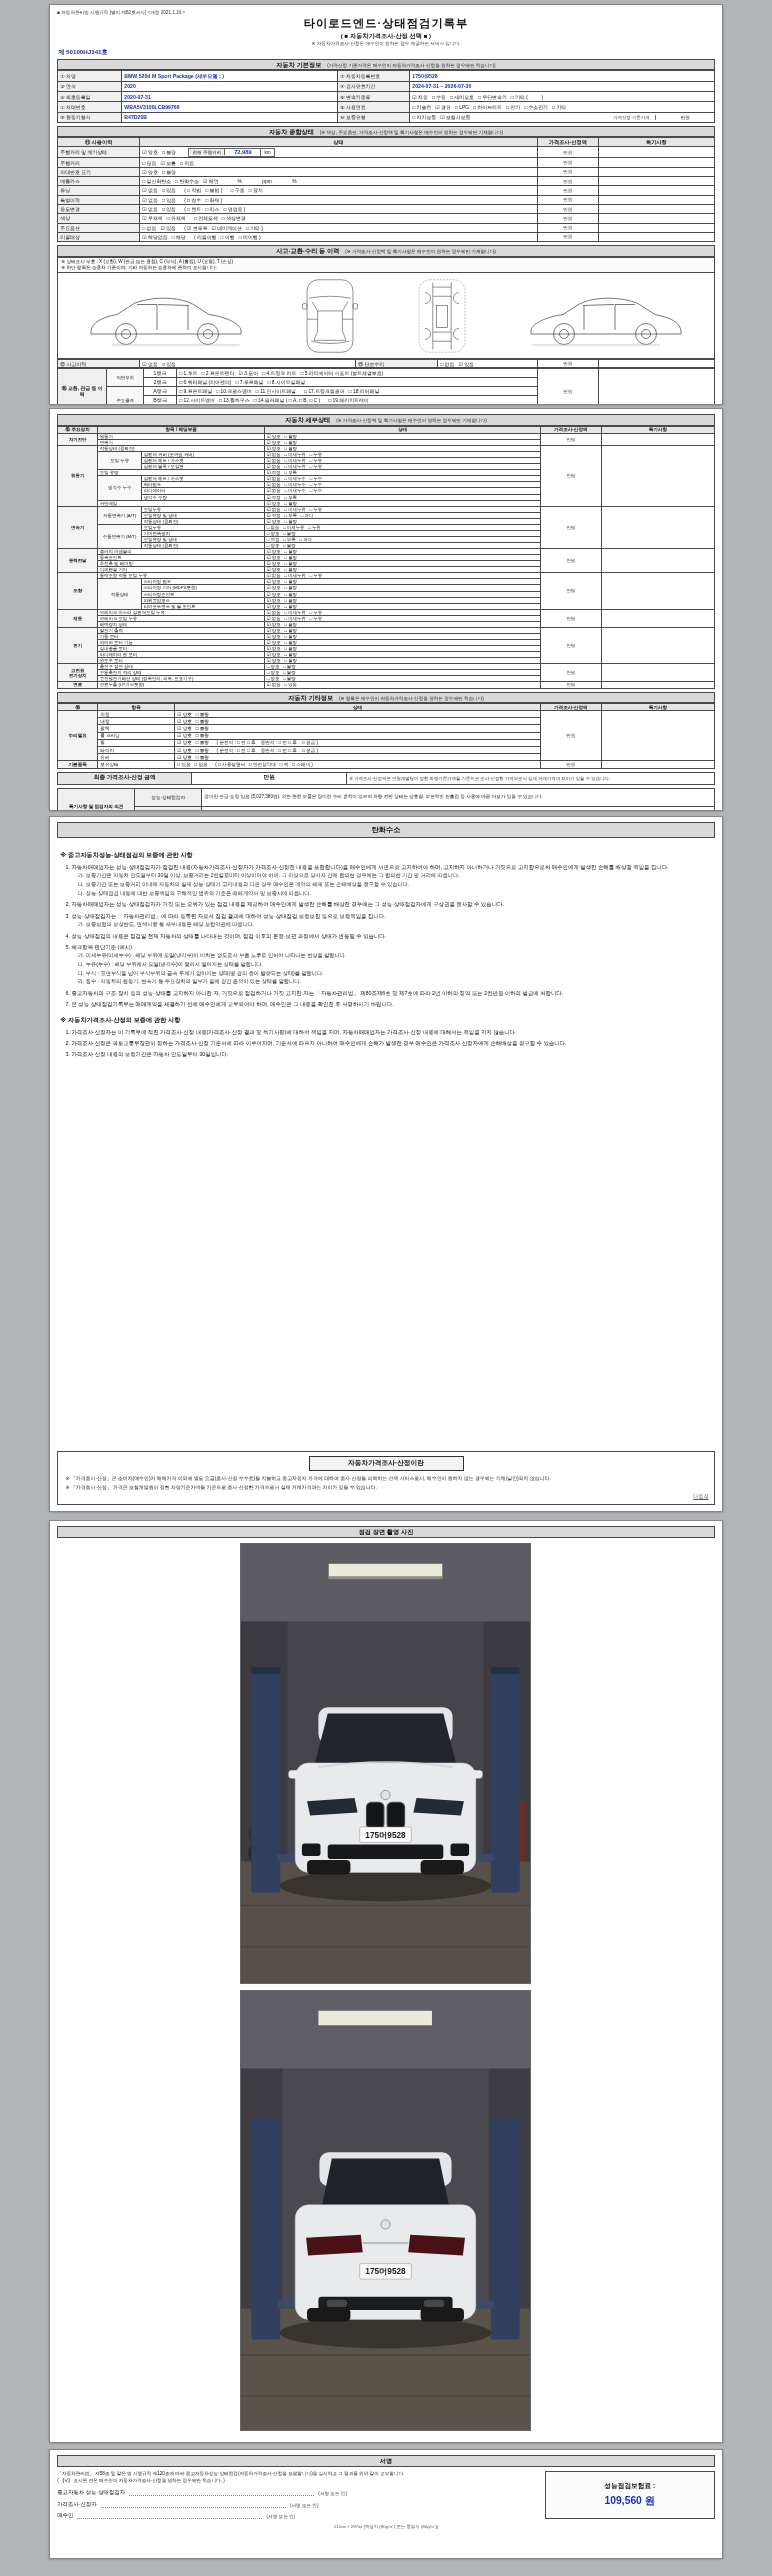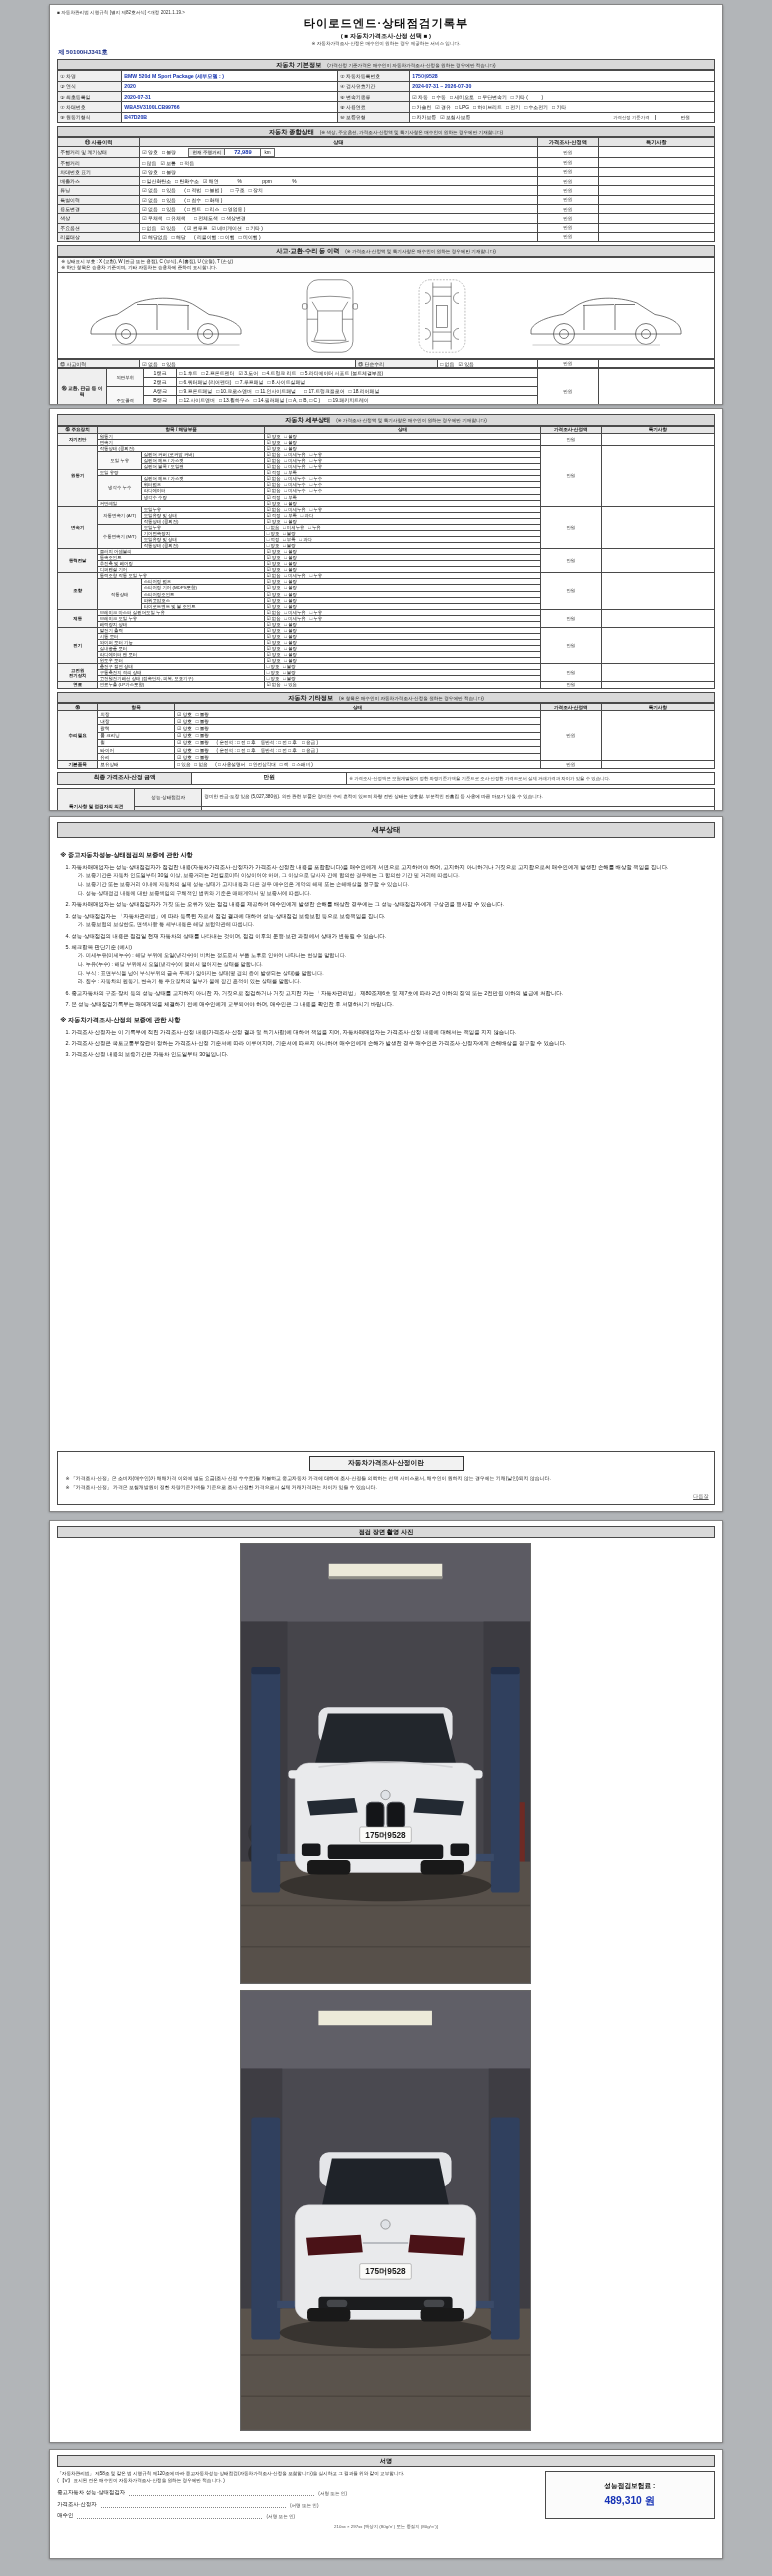--- a/index.html
+++ b/index.html
@@ -684,21 +684,21 @@
       <tr>
         <td class="lbl c">가격조사·산정자</td>
         <td class="remark-text"></td>
       </tr>
     </tbody>
       </table>
 
   </div>
 
   <div class="panel" id="panel3">
-    <div class="notes-title">세부상태</div>
+    <div class="notes-title">탄화수소</div>
     <div id="notes-body">
         <div class="note-heading">※ 중고자동차성능·상태점검의 보증에 관한 사항</div>
         <div class="note-item">1. 자동차매매업자는 성능·상태점검자가 점검한 내용(자동차가격조사·산정자가 가격조사·산정한 내용을 포함합니다)을 매수인에게 서면으로 고지하여야 하며, 고지하지 아니하거나 거짓으로 고지함으로써 매수인에게 발생한 손해를 배상할 책임을 집니다.</div>
         <div class="note-sub">가. 보증기간은 자동차 인도일부터 30일 이상, 보증거리는 2천킬로미터 이상이어야 하며, 그 이상으로 당사자 간에 합의한 경우에는 그 합의한 기간 및 거리에 따릅니다.</div>
         <div class="note-sub">나. 보증기간 또는 보증거리 이내에 자동차의 실제 성능·상태가 고지내용과 다른 경우 매수인은 계약의 해제 또는 손해배상을 청구할 수 있습니다.</div>
         <div class="note-sub">다. 성능·상태점검 내용에 대한 보증책임의 구체적인 범위와 기준은 매매계약서 및 보증서에 따릅니다.</div>
         <div class="note-item">2. 자동차매매업자는 성능·상태점검자가 거짓 또는 오류가 있는 점검 내용을 제공하여 매수인에게 발생한 손해를 배상한 경우에는 그 성능·상태점검자에게 구상권을 행사할 수 있습니다.</div>
         <div class="note-item">3. 성능·상태점검자는 「자동차관리법」에 따라 등록된 자로서 점검 결과에 대하여 성능·상태점검 보증보험 등으로 보증책임을 집니다.</div>
         <div class="note-sub">가. 보증보험의 보상한도, 면책사항 등 세부내용은 해당 보험약관에 따릅니다.</div>
         <div class="note-item">4. 성능·상태점검의 내용은 점검일 현재 자동차의 상태를 나타내는 것이며, 점검 이후의 운행·보관 과정에서 상태가 변동될 수 있습니다.</div>
@@ -829,20 +829,20 @@
           <span class="sig-suffix">(서명 또는 인)</span>
         </div>
         <div class="sig-row">
           <span>매수인</span>
           <span class="sig-line"></span>
           <span class="sig-suffix">(서명 또는 인)</span>
         </div>
       </div>
       <div class="sign-fee">
         <span class="fee-lbl">성능점검보험료 :</span>
-        <span class="fee-val">489,310 원</span>
+        <span class="fee-val">109,560 원</span>
       </div>
     </div>
     <div class="footer-note">210㎜ × 297㎜ [백상지 (80g/㎡) 또는 중질지 (80g/㎡)]</div>
   </div>
 
 </div>
 
 
 </body></html>

